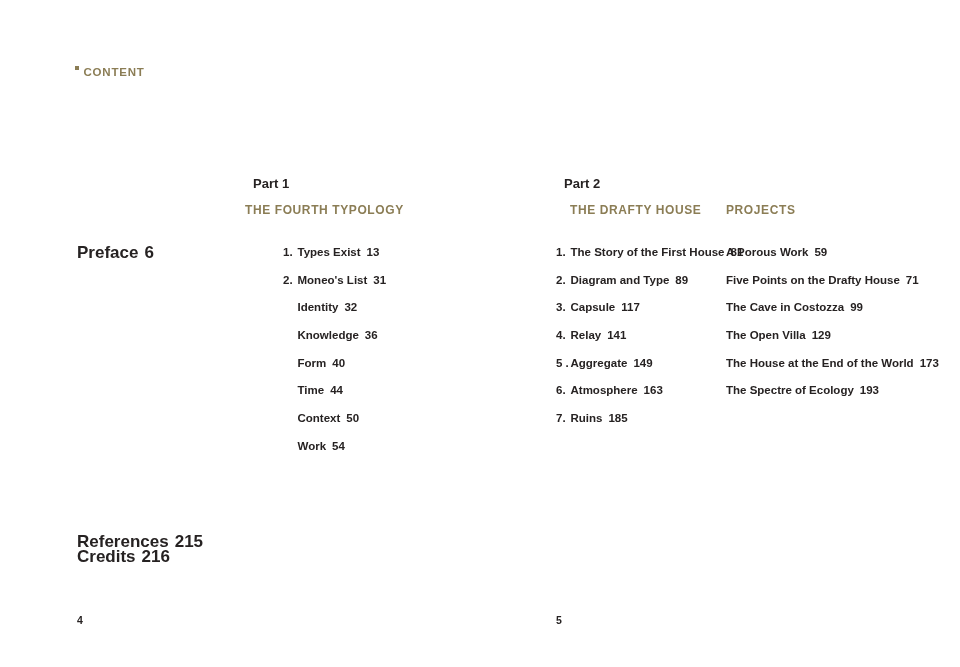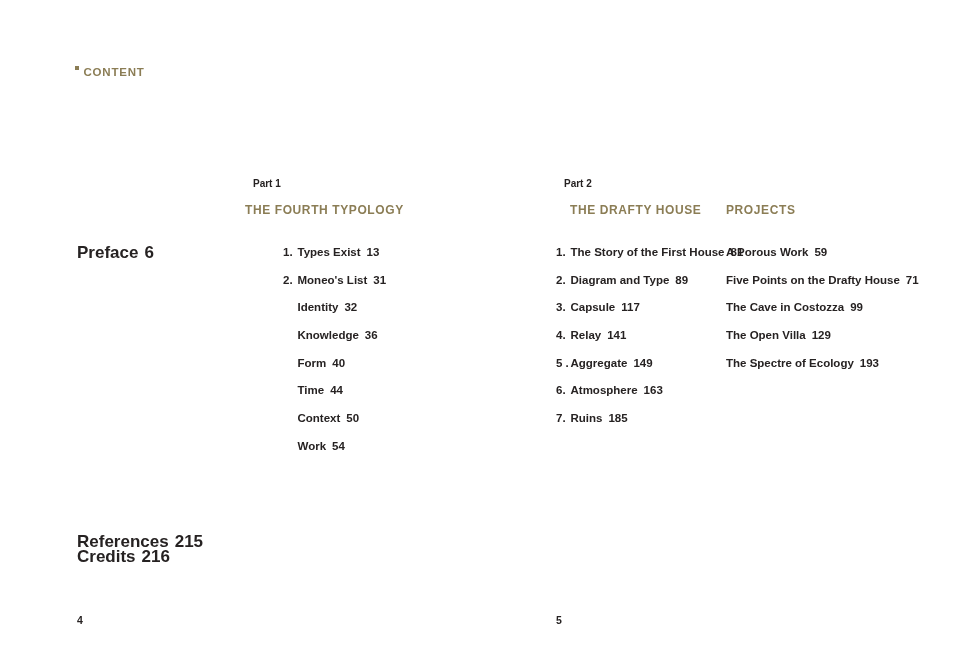--- a/index.html
+++ b/index.html
@@ -25,21 +25,21 @@
     line-height: 12px;
   }
   .bullet {
     width: 3.5px;
     height: 3.5px;
     background: var(--accent, #8b7d55);
     flex: 0 0 auto;
   }
   .part-label {
     position: absolute;
-    font-size: 10px;
+    font-size: 13px;
     font-weight: 700;
     line-height: 12px;
     color: var(--text, #262222);
     padding-left: 8px;
   }
   .section-heading {
     position: absolute;
     font-size: 12px;
     font-weight: 700;
     line-height: 13px;
@@ -121,19 +121,20 @@
     <div class="toc-row"><span class="toc-num">6.</span><span>Atmosphere</span><span class="toc-page">163</span></div>
     <div class="toc-row"><span class="toc-num">7.</span><span>Ruins</span><span class="toc-page">185</span></div>
   </div>
 
   <div class="section-heading" style="left:726px; top:204px;">PROJECTS</div>
   <div class="toc-col" style="left:726px;">
     <div class="toc-row"><span>A Porous Work</span><span class="toc-page">59</span></div>
     <div class="toc-row"><span>Five Points on the Drafty House</span><span class="toc-page">71</span></div>
     <div class="toc-row"><span>The Cave in Costozza</span><span class="toc-page">99</span></div>
     <div class="toc-row"><span>The Open Villa</span><span class="toc-page">129</span></div>
+    <div class="toc-row"><span>The House at the End of the World</span><span class="toc-page">173</span></div>
     <div class="toc-row"><span>The Spectre of Ecology</span><span class="toc-page">193</span></div>
   </div>
 
   <div class="folio" style="left:77px;">4</div>
   <div class="folio" style="left:556px;">5</div>
 
 </div>
 
 </body></html>

